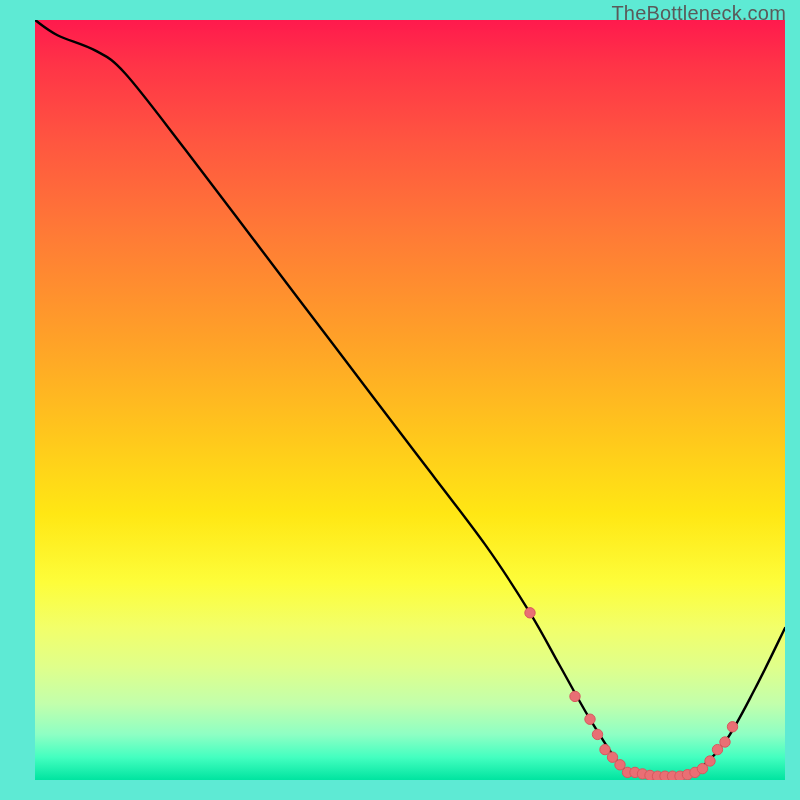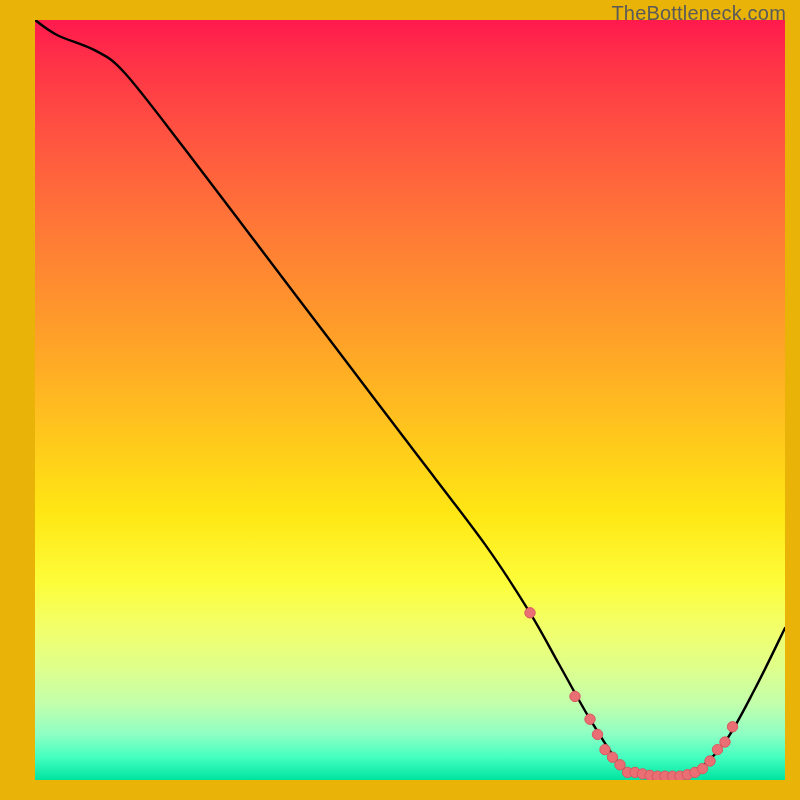--- a/index.html
+++ b/index.html
@@ -8,21 +8,21 @@
     width: 800px;
     height: 800px;
     background: #000;
     overflow: hidden;
     font-family: Arial, Helvetica, sans-serif;
   }
   .frame {
     position: relative;
     width: 800px;
     height: 800px;
-    background: #eab308;
+    background: #5eead4;
   }
   .plot {
     position: absolute;
     left: 35px;
     top: 20px;
     width: 750px;
     height: 760px;
     
     background: linear-gradient(to bottom,
       #ff1a4d 0%,

